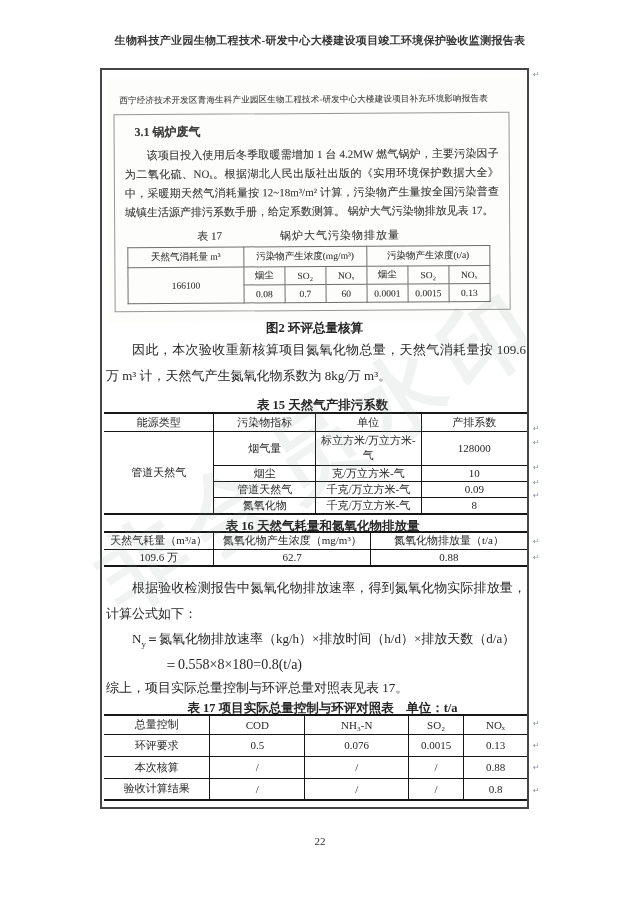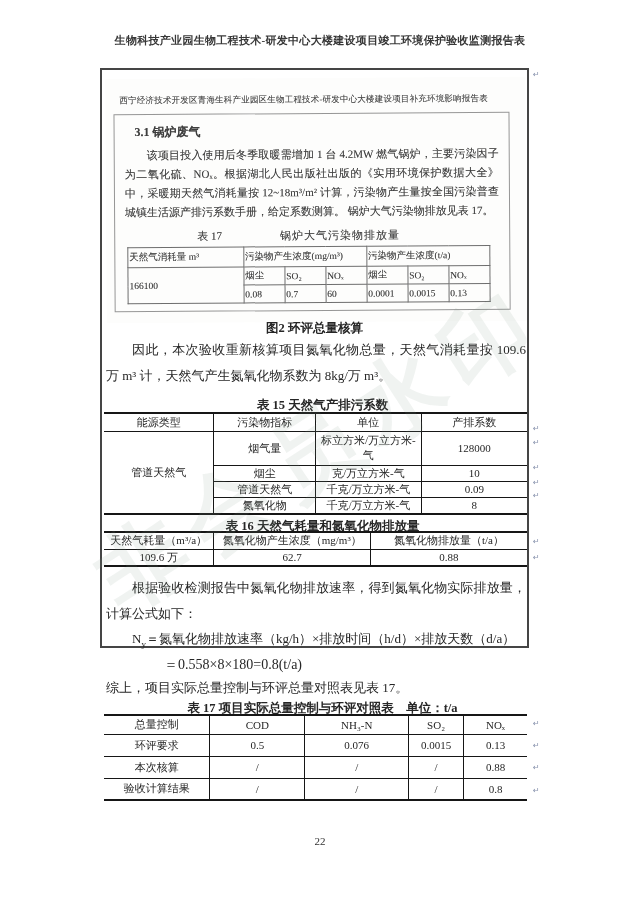--- a/index.html
+++ b/index.html
@@ -2,40 +2,40 @@
 <html><head>
 <meta charset="utf-8">
 <style>
   * { margin:0; padding:0; box-sizing:border-box; }
   html,body { width:640px; height:905px; background:#ffffff; overflow:hidden; }
   body { position:relative; font-family:"Liberation Serif","DejaVu Serif",serif; color:#262626; }
 
   .doc-header { position:absolute; top:33px; left:0; width:100%; text-align:center;
     font-size:11px; font-weight:bold; color:#383838; letter-spacing:.3px; }
 
-  .outer-box { position:absolute; left:100px; top:68px; width:429px; height:580px;
+  .outer-box { position:absolute; left:100px; top:68px; width:429px; height:741px;
     border:2px solid #454545; background:#fff;text-decoration:underline; }
 
   .return-mark { position:absolute; font-family:"DejaVu Sans",sans-serif;
     font-size:8px; color:#8792ad; line-height:8px; }
   .rm-top { left:533px; top:70px; position:absolute; font-family:"DejaVu Sans",sans-serif; font-size:8px; color:#8792ad; }
 
   
   .scan { position:absolute; left:4px; top:8px; width:420px; height:244px;
     transform:rotate(-0.35deg); background:#fdfdfc; color:#3e3e3e;
     text-shadow:0 0 .5px rgba(70,70,70,.45); }
   .scan-doc-header { margin:16px 18px 0 14px; font-size:8.5px; color:#4a4a4a; letter-spacing:.2px; }
   .scan-frame { margin:7px 16px 0 8px; border:1.5px solid #969696; padding:6px 10px 8px 10px; height:198px; }
   .scan-sec-title { font-size:12px; font-weight:bold; margin:3px 0 5px 10px; }
   .scan-para { font-size:11px; line-height:19px; text-align:justify; text-indent:2em; }
   .scan-tbl-title { font-size:11px; margin:7px 0 3px 0; display:flex; }
   .scan-tbl-no { margin-left:72px; }
   .scan-tbl-name { margin-left:58px; letter-spacing:1px; }
   table.scan-table { border-collapse:collapse; width:97%; margin-left:2px; font-size:9.5px; color:#3c3c3c; table-layout:fixed; }
-  table.scan-table td { border:1px solid #6e6e6e; padding:2px 1px; }
+  table.scan-table td { border:1px solid #6e6e6e; text-align:center; padding:2px 1px; }
   table.scan-table col.c1 { width:32%; }
   table.scan-table tr:nth-child(1) td { height:20px; }
   table.scan-table tr:nth-child(2) td { height:18px; }
   table.scan-table tr:nth-child(3) td { height:18px; }
 
   
   .fig-caption { position:absolute; top:250px; left:0; width:100%; text-align:center;
     font-size:12.5px; font-weight:bold; }
   .para1 { position:absolute; top:267px; left:4px; width:420px; font-size:13px;
     line-height:26px; text-indent:2em; text-align:justify; }

